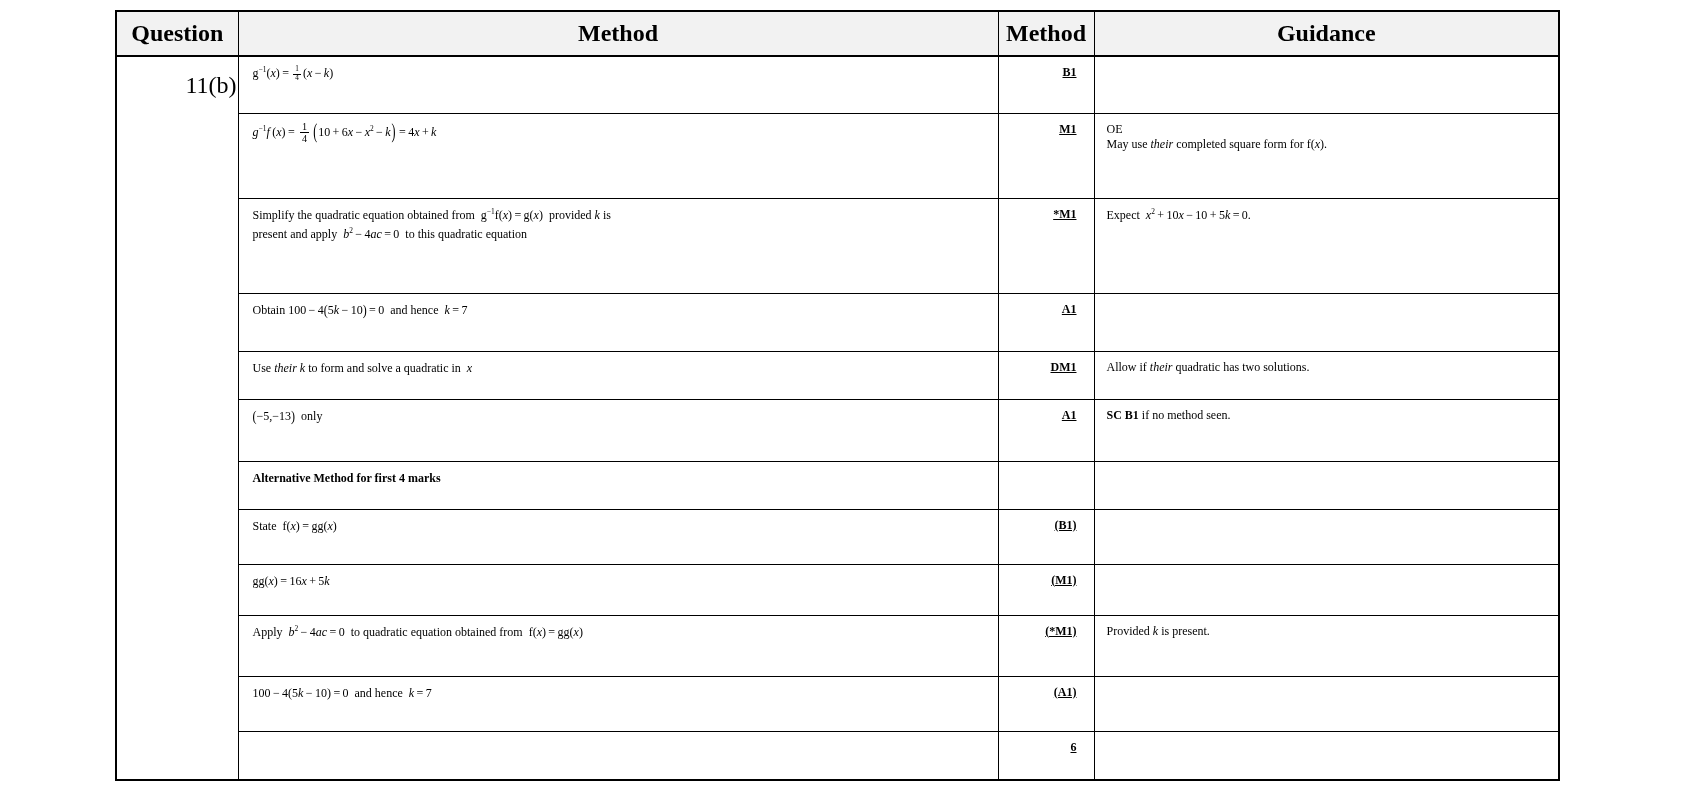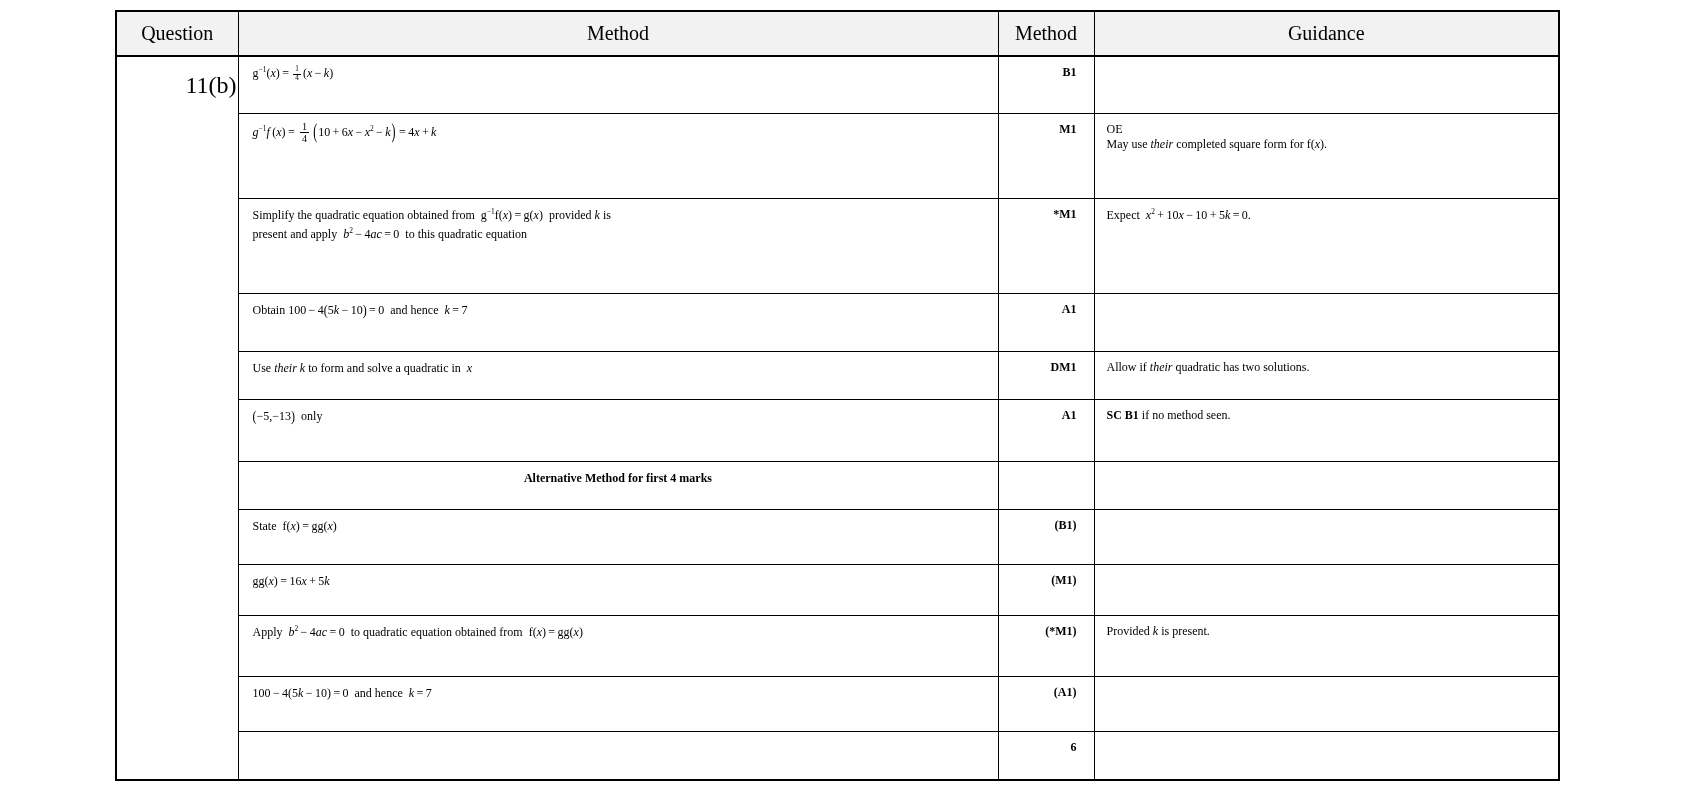--- a/index.html
+++ b/index.html
@@ -11,37 +11,37 @@
     border:2px solid #000;
   }
   col.c-question{width:122px;}
   col.c-answer{width:760px;}
   col.c-marks{width:96px;}
   col.c-guidance{width:465px;}
 
   th,td{border:1px solid #000;}
   thead th{
     background:#f2f2f2;height:41px;vertical-align:middle;
-    text-align:center;font-weight:normal;font-size:20px;
+    text-align:center;font-weight:bold;font-size:24px;
     border-bottom:2px solid #000;
   }
   td{vertical-align:top;font-size:12px;}
   td.question{text-align:right;padding-top:15px;font-size:24px;}
   td.answer{padding:7px 14px 4px 14px;line-height:1.65;}
-  td.marks{text-align:right;padding:8px 17px 0 2px;font-weight:bold;white-space:nowrap;}
+  td.marks{text-align:right;padding:8px 17px 0 2px;font-weight:bold;white-space:nowrap;text-decoration:underline;}
   td.guidance{padding:8px 12px 4px 12px;line-height:1.3;}
 
   
   tbody tr:nth-child(1){height:57px;}
   tbody tr:nth-child(2){height:85px;}
   tbody tr:nth-child(3){height:95px;}
   tbody tr:nth-child(4){height:58px;}
   tbody tr:nth-child(5){height:48px;margin-left:7px;}
   tbody tr:nth-child(6){height:62px;}
-  tbody tr:nth-child(7){height:48px;text-align:center;}
+  tbody tr:nth-child(7){height:48px;}
   tbody tr:nth-child(8){height:55px;}
   tbody tr:nth-child(9){height:51px;padding-left:36px;}
   tbody tr:nth-child(10){height:61px;}
   tbody tr:nth-child(11){height:55px;}
   tbody tr:nth-child(12){height:49px;}
 
   sup{font-size:0.62em;}
   
   .sfrac{display:inline-block;text-align:center;vertical-align:-0.35em;font-size:0.6em;line-height:1.05;margin:0 2px;}
   .sfrac span{display:block;padding:0 2px;}

